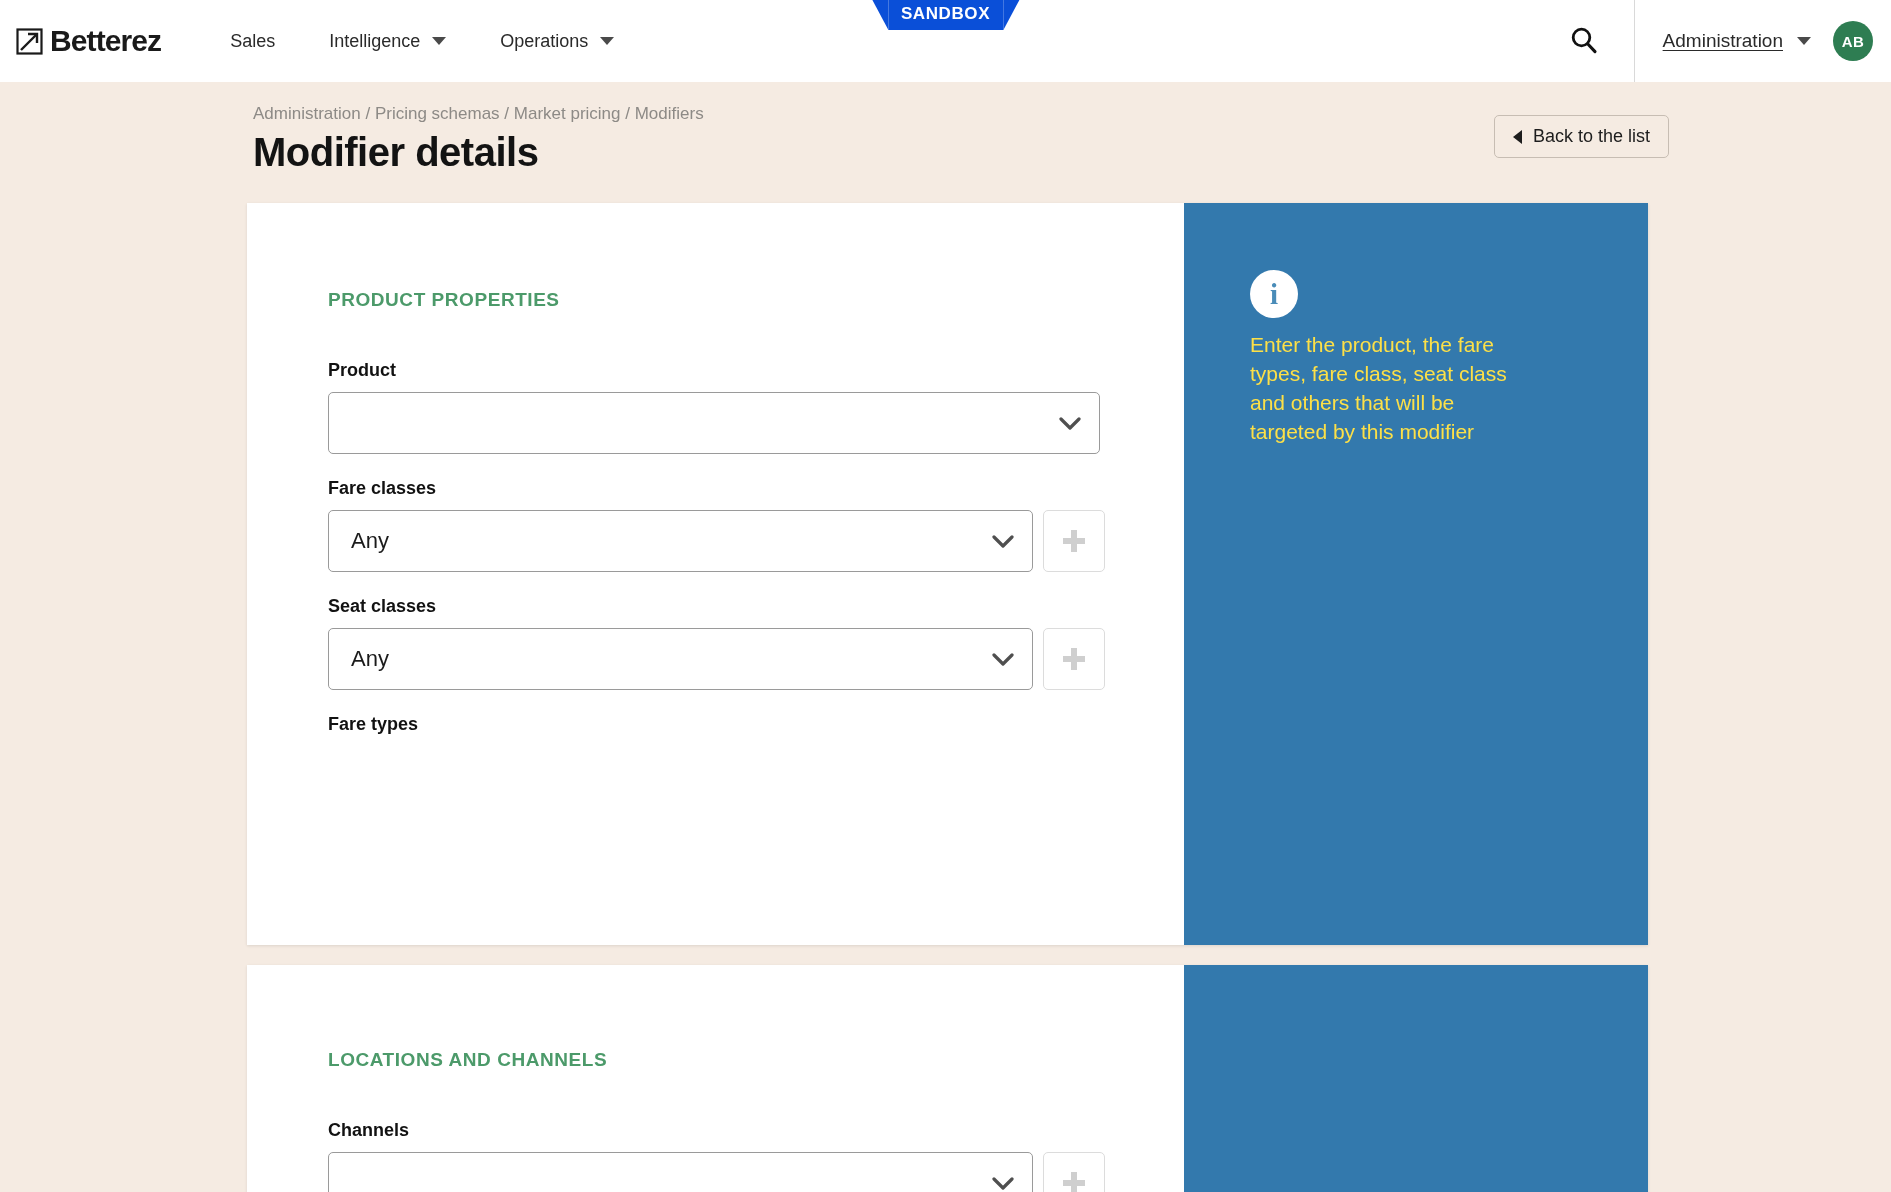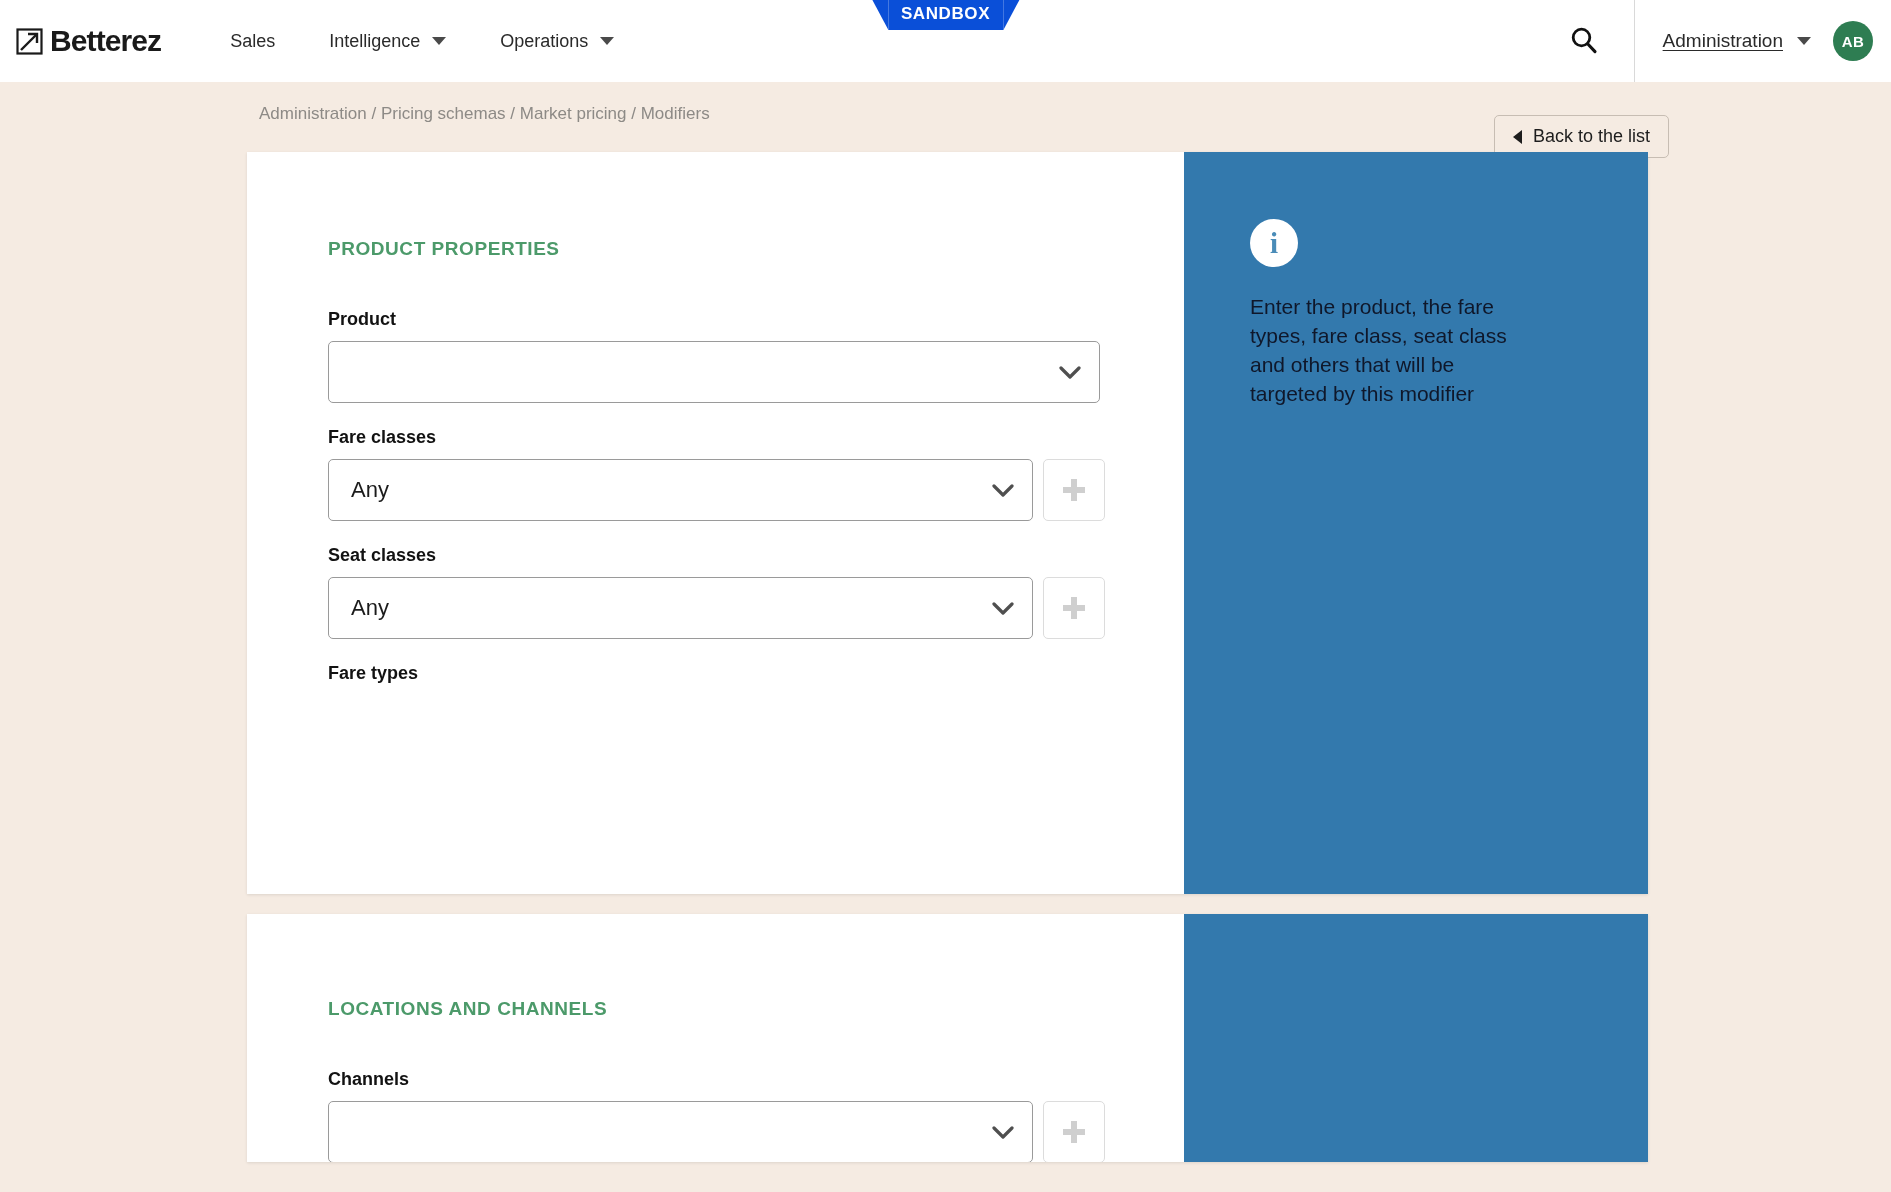--- a/index.html
+++ b/index.html
@@ -87,21 +87,21 @@
     background: #0a4fd8; color: #ffffff;
     font-size: 17px; font-weight: bold;
     letter-spacing: 0.6px;
     padding: 3px 13px 6px 13px;
     height: 30px; line-height: 22px; text-align: center;
   }
 
   
   .page-head {
     position: relative;
-    padding: 22px 0 0 12px;
+    padding: 22px 0 0 6px;
   }
   .breadcrumb {
     margin-left: 247px;
     font-size: 17px; color: #8d8a86;
   }
   .page-title {
     margin-left: 247px; margin-top: 6px;
     font-size: 40px; font-weight: bold; color: #131313;
     letter-spacing: -0.5px;
   }
@@ -202,23 +202,23 @@
     width: 48px; height: 48px; border-radius: 50%;
     background: #ffffff;
     display: flex; align-items: center; justify-content: center;
   }
   .info-i {
     font-family: "Liberation Serif", serif;
     font-weight: bold; font-size: 29px; color: #4a8cb8;
     line-height: 1;
   }
   .info-text {
-    position: absolute; left: 66px; top: 140px;
+    position: absolute; left: 66px; top: 127px;
     width: 272px;
-    color: #0f172a;
+    color: #fde047;
     font-size: 21px; line-height: 29px;
   }
 
   
   .clip { overflow: hidden; }
 </style>
 </head>
 <body>
 
 <div class="topnav">
@@ -262,20 +262,21 @@
 
   <div class="sandbox">
     <div class="sandbox-tail"></div>
     <div class="sandbox-body">SANDBOX</div>
     <div class="sandbox-tail right"></div>
   </div>
 </div>
 
 <div class="page-head">
   <div class="breadcrumb">Administration / Pricing schemas / Market pricing / Modifiers</div>
+  <div class="page-title">Modifier details</div>
   <div class="back-btn">
     <span class="tri-left"></span>
     <span>Back to the list</span>
   </div>
 </div>
 
 <div class="card-row first">
   <div class="card-main">
     <div class="section-title">PRODUCT PROPERTIES</div>
 

